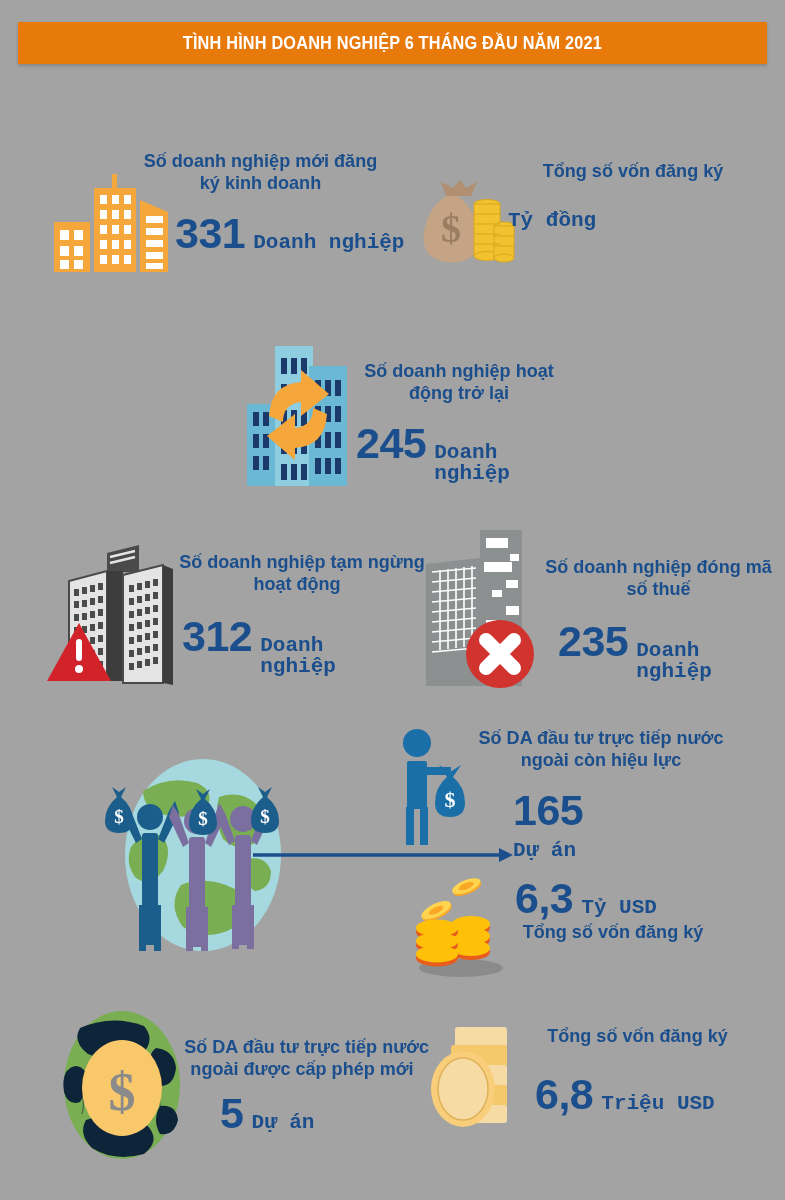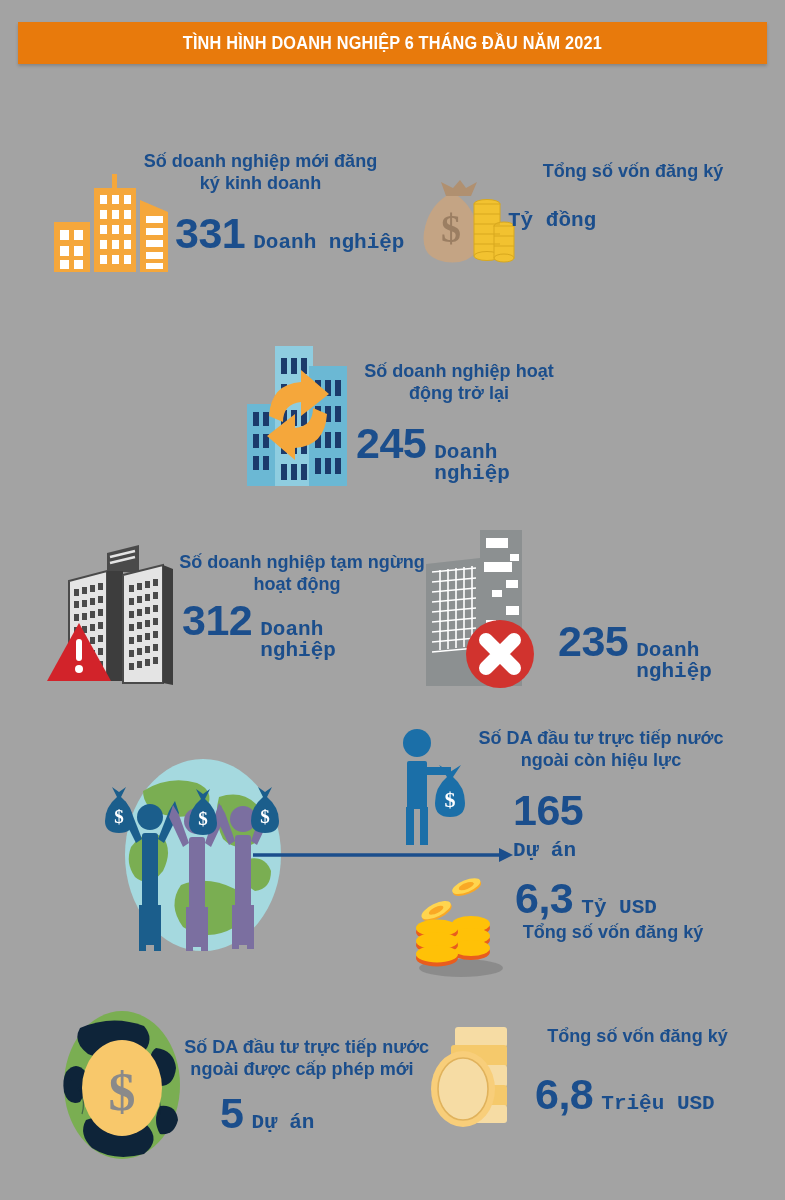--- a/index.html
+++ b/index.html
@@ -311,21 +311,21 @@
         <rect x="21" y="104" width="6" height="22" rx="3" fill="#ffffff"></rect>
         <circle cx="24" cy="134" r="4" fill="#ffffff"></circle>
       </svg>
     </div>
 
     <div class="txt" style="left:118px; top:16px; width:248px;">
       <div class="lbl ctr">Số doanh nghiệp tạm ngừng</div>
       <div class="lbl ctr">hoạt động</div>
     </div>
 
-    <div class="txt row-num" style="left:127px; top:64px;">
+    <div class="txt row-num" style="left:127px; top:80px;">
       <span class="num">312</span>
       <span class="unit">Doanh nghiệp</span>
     </div>
   </div>
 
   <div class="block" style="left:418px; top:528px; width:350px; height:160px;">
 
     <div class="icon-wrap" style="left:0px; top:0px;">
       <svg width="125" height="160" viewBox="0 0 125 160">
 
@@ -347,20 +347,24 @@
           <rect x="88" y="78" width="13" height="9"></rect>
           <rect x="68" y="92" width="10" height="7"></rect>
           <rect x="90" y="106" width="12" height="9"></rect>
         </g>
 
         <ellipse cx="82" cy="126" rx="34" ry="34" fill="#D1332E"></ellipse>
         <path d="M68 112 L96 140 M96 112 L68 140" stroke="#ffffff" stroke-width="14" stroke-linecap="round"></path>
       </svg>
     </div>
 
+    <div class="txt" style="left:118px; top:28px; width:245px;">
+      <div class="lbl ctr">Số doanh nghiệp đóng mã</div>
+      <div class="lbl ctr">số thuế</div>
+    </div>
 
     <div class="txt row-num" style="left:140px; top:92px;">
       <span class="num">235</span>
       <span class="unit">Doanh nghiệp</span>
     </div>
   </div>
 
   <div class="icon-wrap" style="left:95px; top:755px;">
     <svg width="230" height="200" viewBox="0 0 230 200">
       <ellipse cx="108" cy="100" rx="78" ry="96" fill="#A5D9DF"></ellipse>

